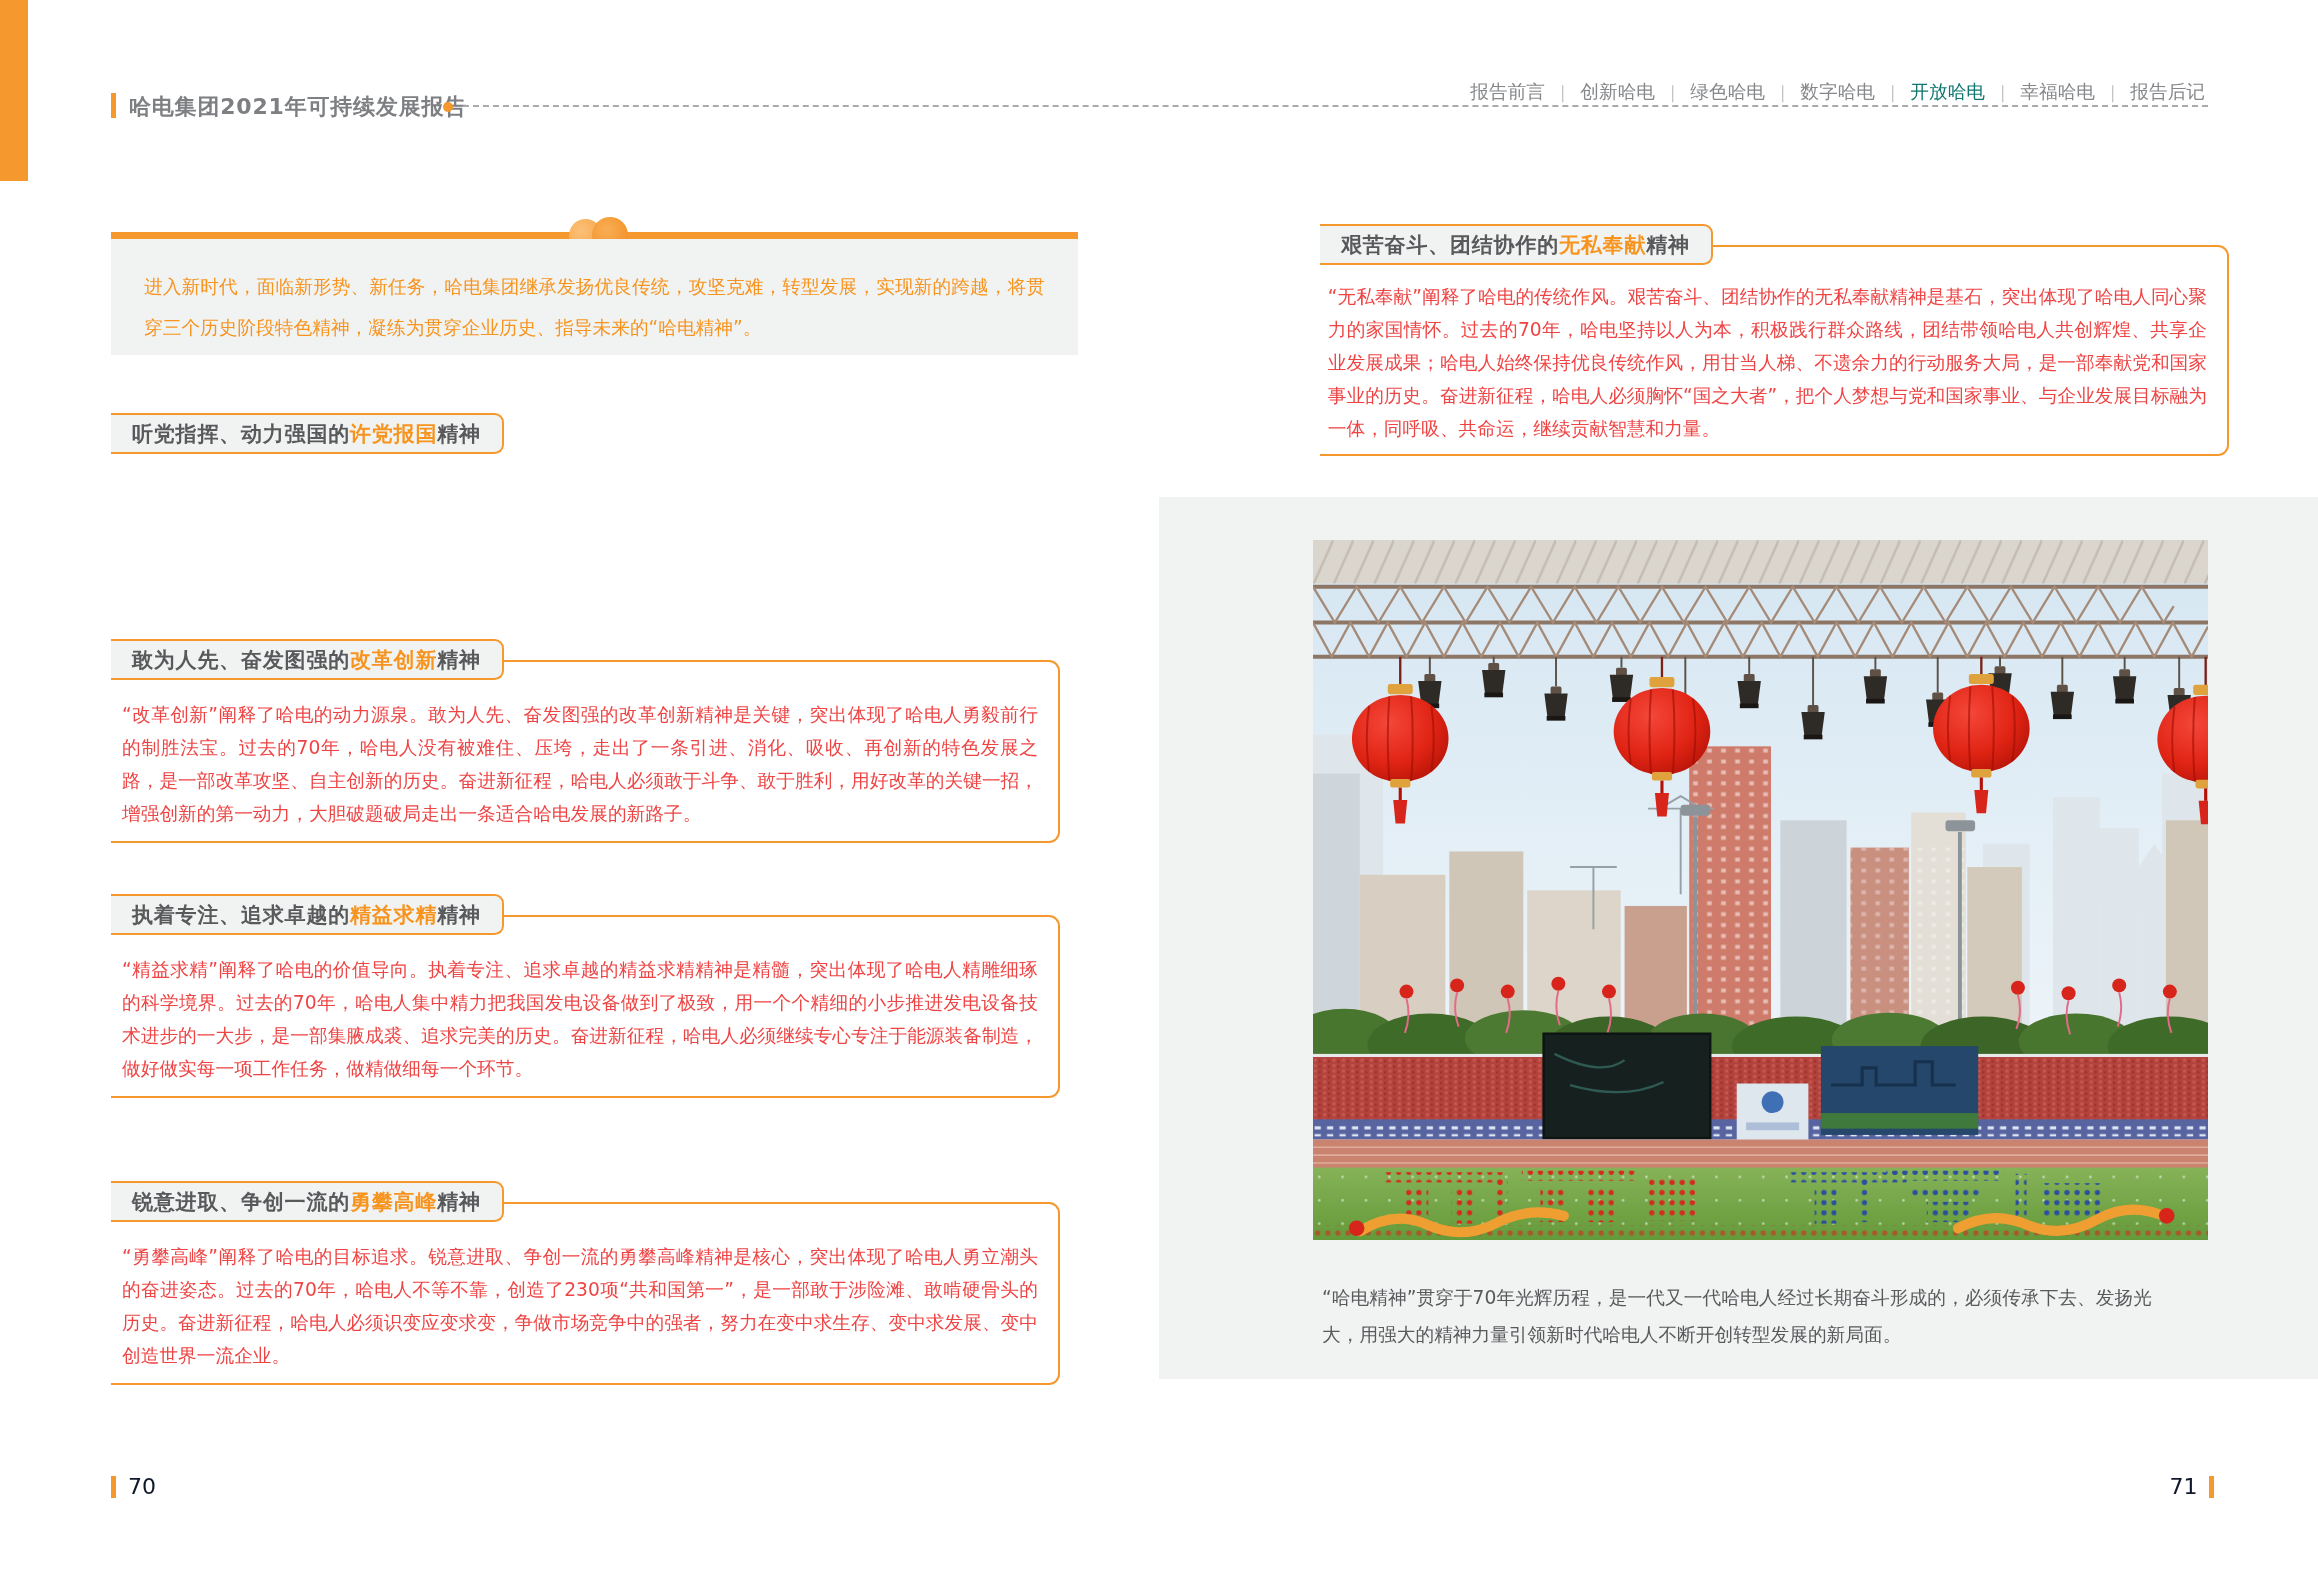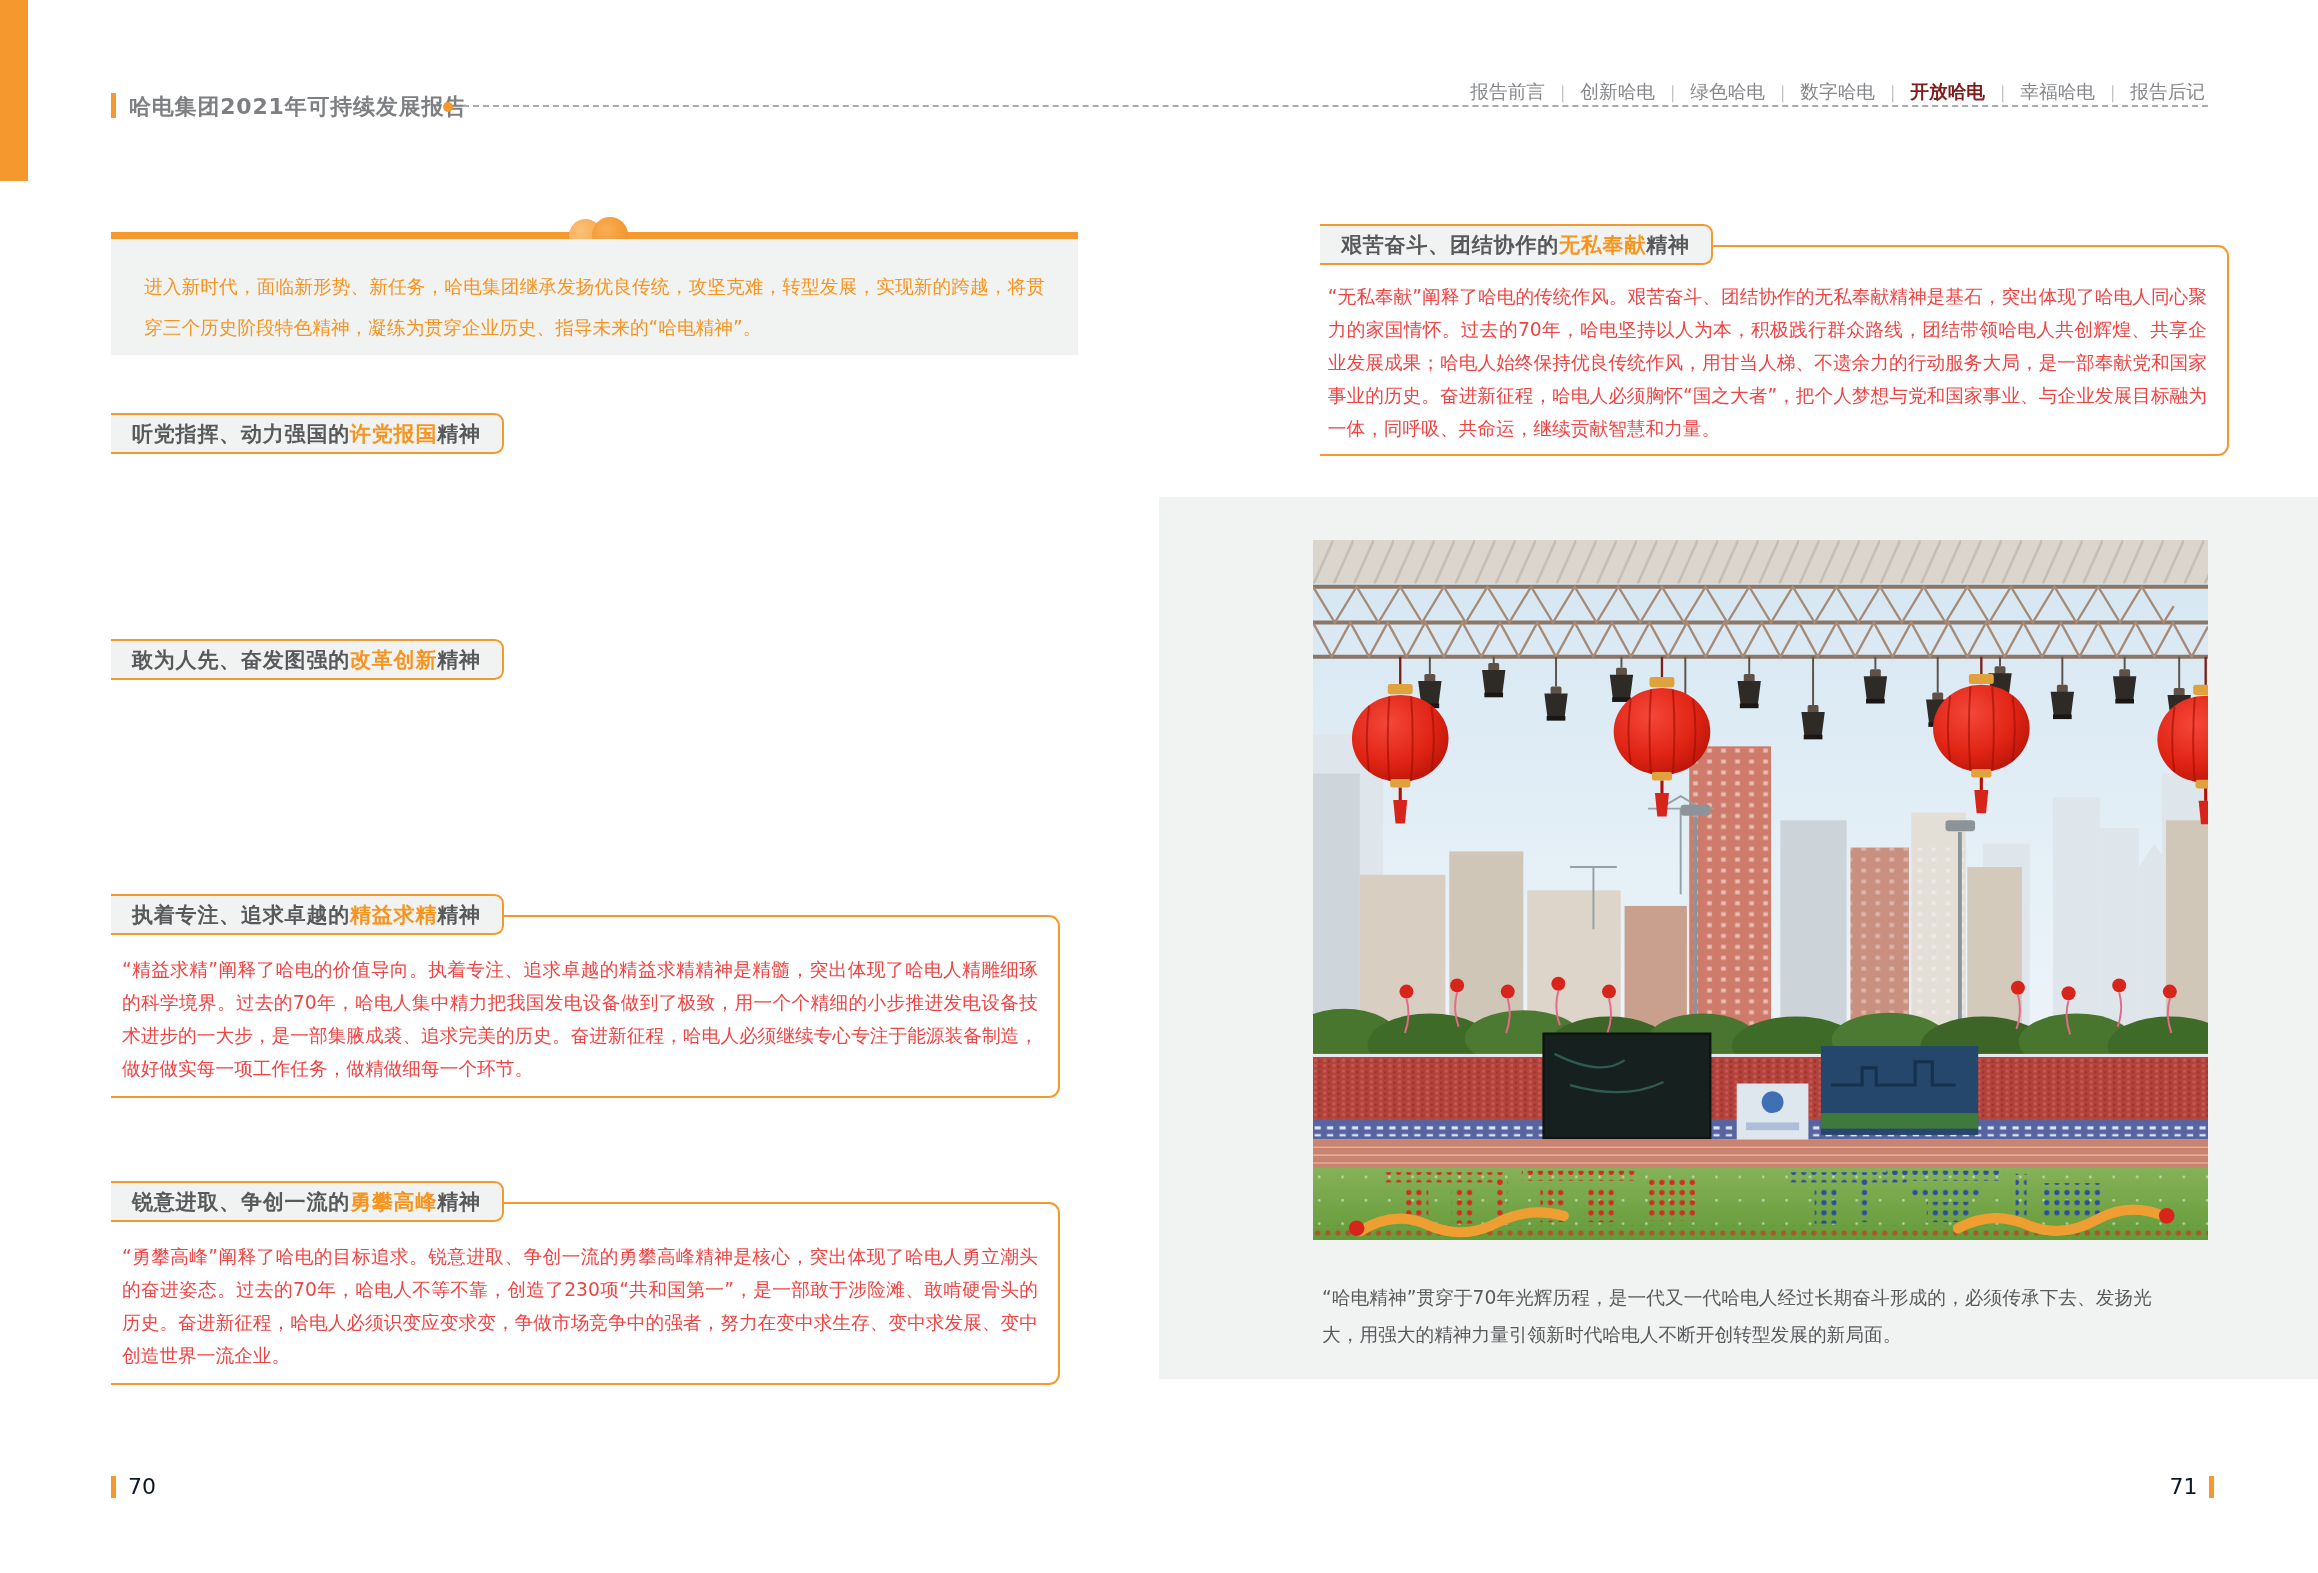--- a/index.html
+++ b/index.html
@@ -7,21 +7,21 @@
         font-family:"DejaVu Sans","Liberation Sans",sans-serif;}
   
   .corner-ribbon{position:absolute;left:0;top:0;width:28px;height:181px;background:#F5992E;}
   .hdr-bar{position:absolute;left:111px;top:93px;width:4.7px;height:25px;background:#F5992E;}
   .hdr-title{position:absolute;left:129px;top:92px;font-size:22px;font-weight:bold;color:#7D7F82;letter-spacing:0.8px;}
   .hdr-dot{position:absolute;left:443px;top:102px;width:10px;height:10px;border-radius:50%;background:#F5992E;}
   .hdr-dash{position:absolute;left:463px;top:105px;width:1745px;height:0;border-top:2.3px dashed #A8AAAD;}
   .hdr-nav{position:absolute;top:79px;right:114px;display:flex;align-items:center;font-size:18.7px;color:#85878A;white-space:nowrap;}
   .hdr-nav .sep{color:#B4B6B9;padding:0 9.3px;font-size:17px;}
   .hdr-nav .nav-item{cursor:default;}
-  .hdr-nav .nav-item.active{color:#7f1d1d;font-weight:bold;}
+  .hdr-nav .nav-item.active{color:#0f766e;font-weight:normal;}
   
   .intro-bar{position:absolute;left:111px;top:232px;width:967px;height:7px;background:#F5992E;}
   .intro-circle{position:absolute;border-radius:50%;}
   .ic1{left:569px;top:219px;width:33px;height:33px;background:radial-gradient(circle at 35% 35%,#FBC079,#F6A03B);}
   .ic2{left:592px;top:217px;width:36px;height:36px;background:radial-gradient(circle at 40% 35%,#F9AE55,#F08A1D);}
   .intro-panel{position:absolute;left:111px;top:239px;width:967px;height:116px;background:#F1F2F2;box-sizing:border-box;
                padding:26.5px 33px 0 33px;font-size:18.7px;line-height:41px;color:#F7941E;text-align:justify;}
   
   .section{position:absolute;box-sizing:border-box;}
   .tab{position:relative;z-index:2;display:inline-flex;align-items:center;height:41px;box-sizing:border-box;
@@ -89,20 +89,21 @@
         <span>精神</span>
     </div>
   </div>
 
   <div class="section sec-2">
     <div class="tab">
       <span>敢为人先、奋发图强的</span>
         <span class="hl">改革创新</span>
         <span>精神</span>
     </div>
+    <div class="sec-body">“改革创新”阐释了哈电的动力源泉。敢为人先、奋发图强的改革创新精神是关键，突出体现了哈电人勇毅前行的制胜法宝。过去的70年，哈电人没有被难住、压垮，走出了一条引进、消化、吸收、再创新的特色发展之路，是一部改革攻坚、自主创新的历史。奋进新征程，哈电人必须敢于斗争、敢于胜利，用好改革的关键一招，增强创新的第一动力，大胆破题破局走出一条适合哈电发展的新路子。</div>
   </div>
 
   <div class="section sec-3">
     <div class="tab">
       <span>执着专注、追求卓越的</span>
         <span class="hl">精益求精</span>
         <span>精神</span>
     </div>
     <div class="sec-body">“精益求精”阐释了哈电的价值导向。执着专注、追求卓越的精益求精精神是精髓，突出体现了哈电人精雕细琢的科学境界。过去的70年，哈电人集中精力把我国发电设备做到了极致，用一个个精细的小步推进发电设备技术进步的一大步，是一部集腋成裘、追求完美的历史。奋进新征程，哈电人必须继续专心专注于能源装备制造，做好做实每一项工作任务，做精做细每一个环节。</div>
   </div>

